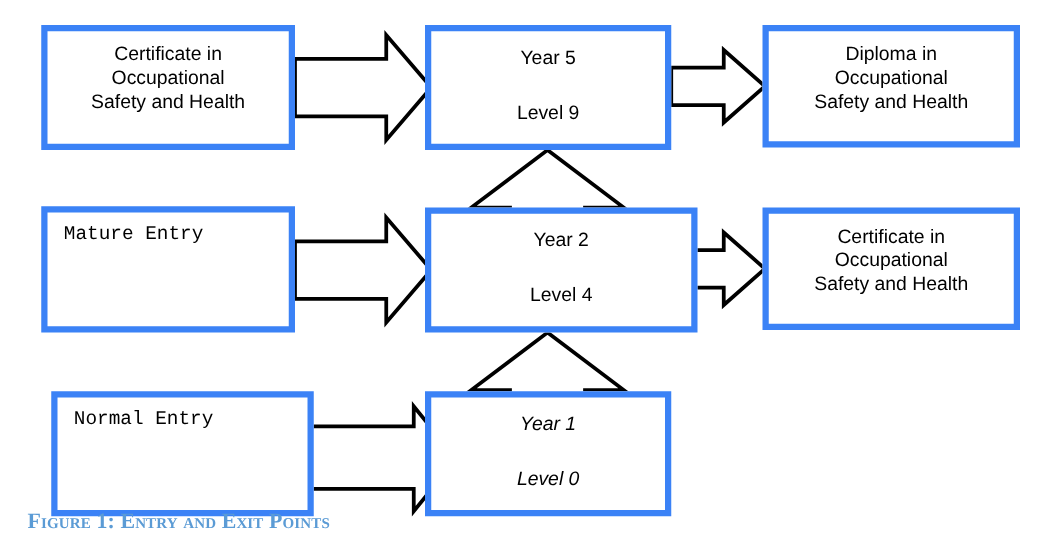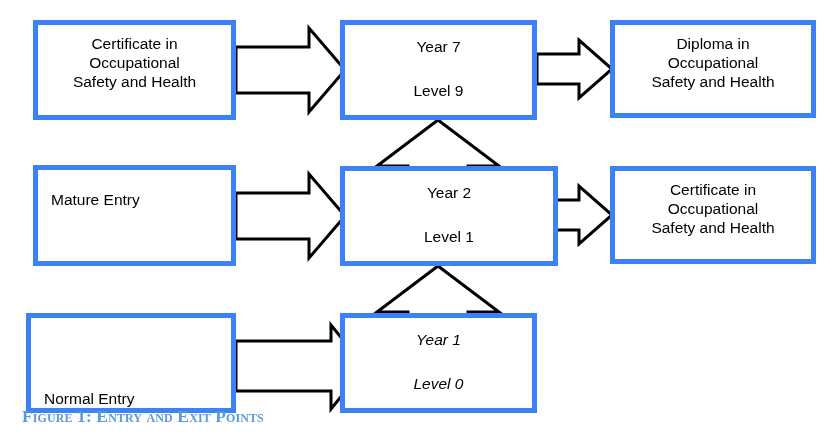--- a/index.html
+++ b/index.html
@@ -46,22 +46,23 @@
     align-items: flex-start;
     justify-content: center;
     text-align: center;
     padding-top: 9px;
   }
   
   .box-topleft {
     align-items: flex-start;
     justify-content: flex-start;
     text-align: left;
-    padding-top: 20px;
+    padding-top: 8px;
     padding-left: 13px;
+    font-family: Liberation Mono, monospace;
   }
   
   .box-stage {
     flex-direction: column;
     align-items: center;
     justify-content: flex-start;
     text-align: center;
     padding-top: 12px;
   }
   .box-stage .line-gap {
@@ -107,34 +108,34 @@
   <div class="node-box box-centered" style="left:33px; top:20px; width:203px; height:100px;">
     <span class="node-label">Certificate in
 Occupational
 Safety and Health</span>
   </div>
 
   <div class="node-box box-topleft" style="left:33px; top:165px; width:203px; height:101px;">
     <span class="node-label">Mature Entry</span>
   </div>
 
-  <div class="node-box box-topleft" style="left:26px; top:313px; width:210px; height:100px;align-items:flex-end;">
+  <div class="node-box box-topleft" style="left:41px; top:313px; width:210px; height:100px;">
     <span class="node-label">Normal Entry</span>
   </div>
 
   <div class="node-box box-stage" style="left:340px; top:20px; width:197px; height:100px;">
-    <span class="node-label">Year 7</span>
+    <span class="node-label">Year 5</span>
     <span class="line-gap"></span>
     <span class="node-label">Level 9</span>
   </div>
 
   <div class="node-box box-stage" style="left:340px; top:166px; width:218px; height:100px;text-align:center;">
     <span class="node-label">Year 2</span>
     <span class="line-gap"></span>
-    <span class="node-label">Level 1</span>
+    <span class="node-label">Level 4</span>
   </div>
 
   <div class="node-box box-stage" style="left:340px; top:313px; width:197px; height:100px;font-style:italic;">
     <span class="node-label">Year 1</span>
     <span class="line-gap"></span>
     <span class="node-label">Level 0</span>
   </div>
 
   <div class="node-box box-centered" style="left:610px; top:20px; width:206px; height:98px;">
     <span class="node-label">Diploma in

